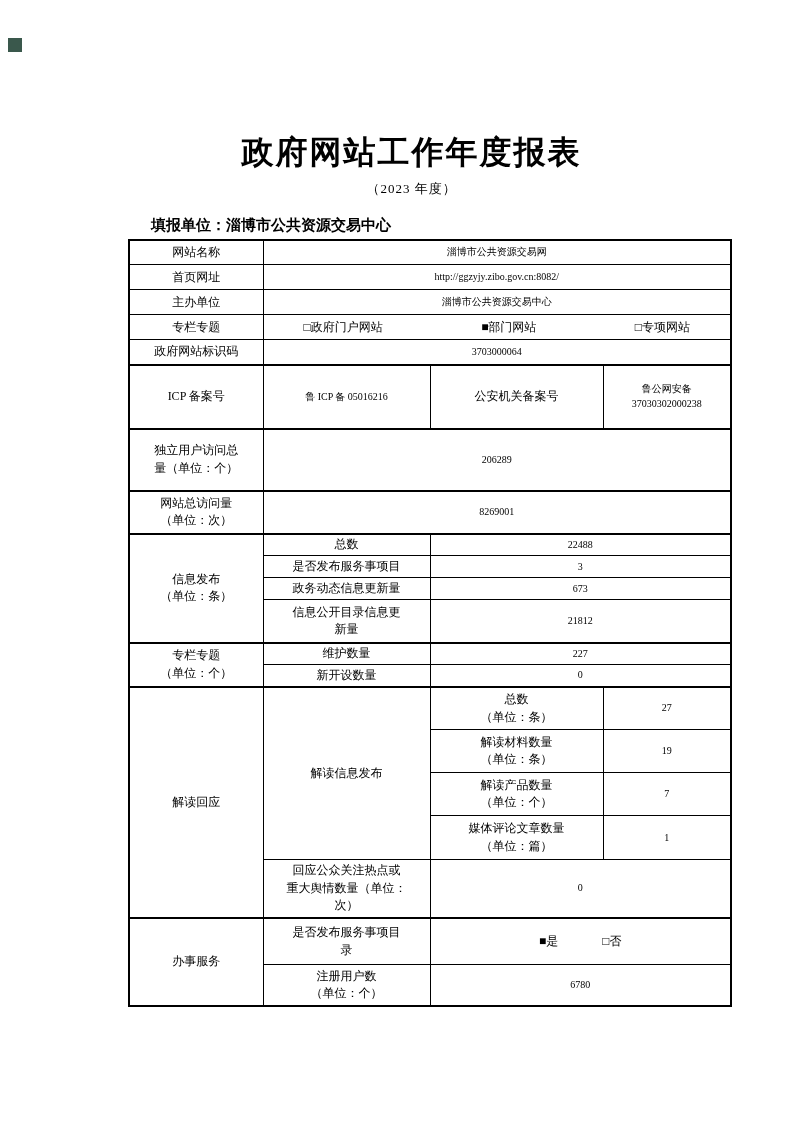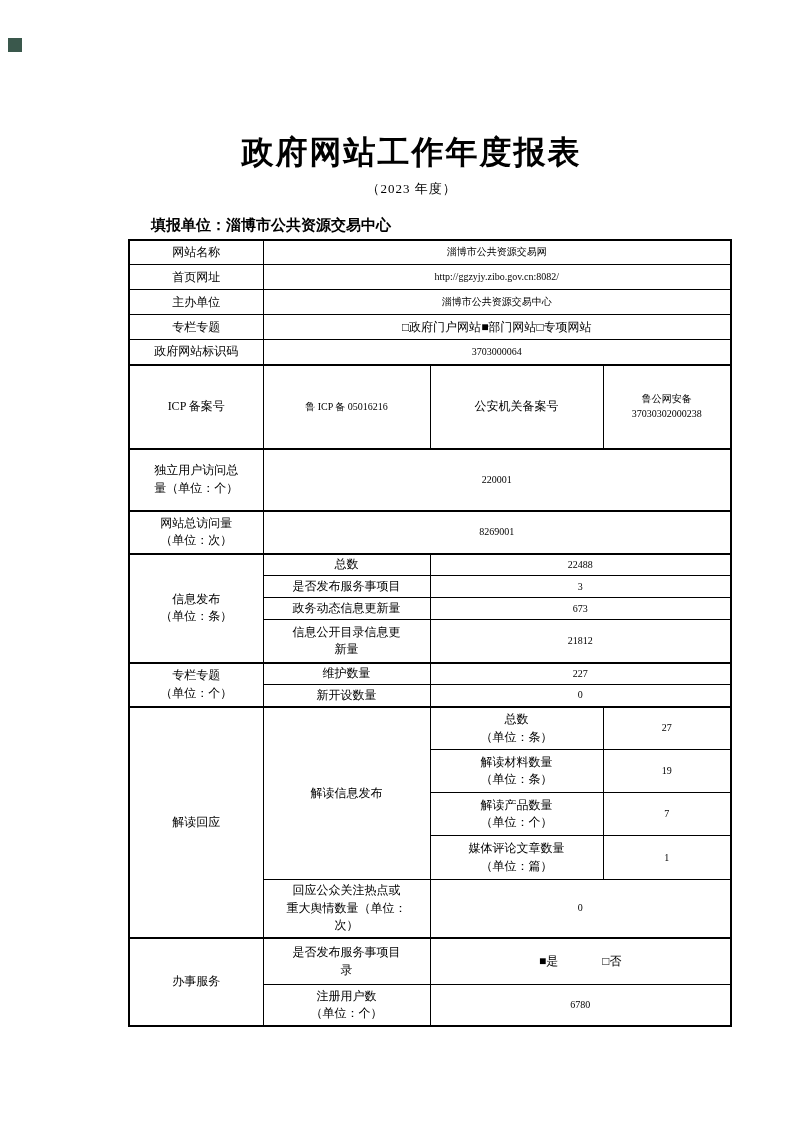--- a/index.html
+++ b/index.html
@@ -51,21 +51,21 @@
     font-size:12px;
     line-height:1.45;
     padding:1px 4px;
     overflow:hidden;
   }
   table.report td.val { font-size:10px; }
   tr.sep td { border-top:2px solid #000; }
   .pre { white-space:pre-line; }
   .type-options {
     display:flex;
-    justify-content:center;
+    justify-content:space-between;
     padding:0 36px;
   }
   .yesno-options {
     display:flex;
     justify-content:center;
     gap:44px;
   }
 </style>
 </head>
 <body>
@@ -111,32 +111,32 @@
           <span>□专项网站</span>
         </div>
       </td>
     </tr>
 
     <tr style="height:25px">
       <td>政府网站标识码</td>
       <td colspan="3" class="val">3703000064</td>
     </tr>
 
-    <tr class="sep" style="height:84px">
+    <tr class="sep" style="height:64px">
       <td>ICP 备案号</td>
       <td class="val">鲁 ICP 备 05016216</td>
       <td>公安机关备案号</td>
       <td class="val pre">鲁公网安备
 37030302000238</td>
     </tr>
 
     <tr class="sep" style="height:62px">
       <td class="pre">独立用户访问总
 量（单位：个）</td>
-      <td colspan="3" class="val">220001</td>
+      <td colspan="3" class="val">206289</td>
     </tr>
 
     <tr class="sep" style="height:43px">
       <td class="pre">网站总访问量
 （单位：次）</td>
       <td colspan="3" class="val">8269001</td>
     </tr>
 
     <tr class="sep" style="height:22px">
       <td rowspan="4" class="pre">信息发布

